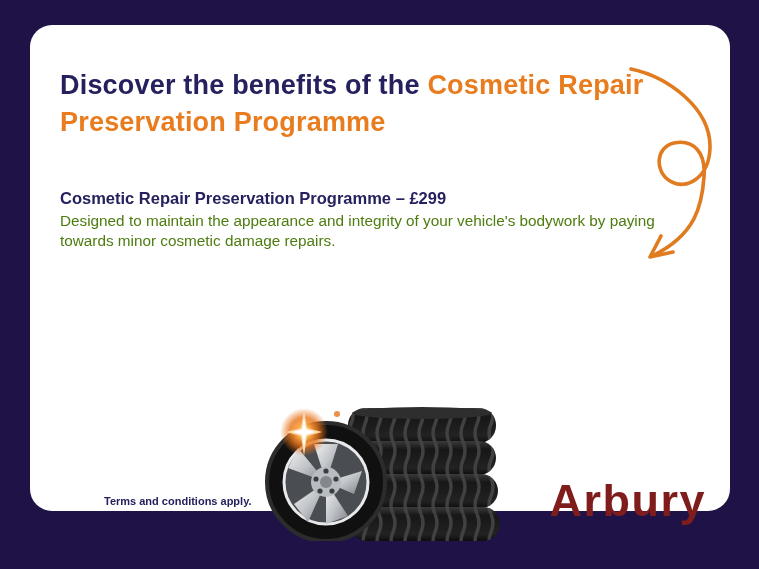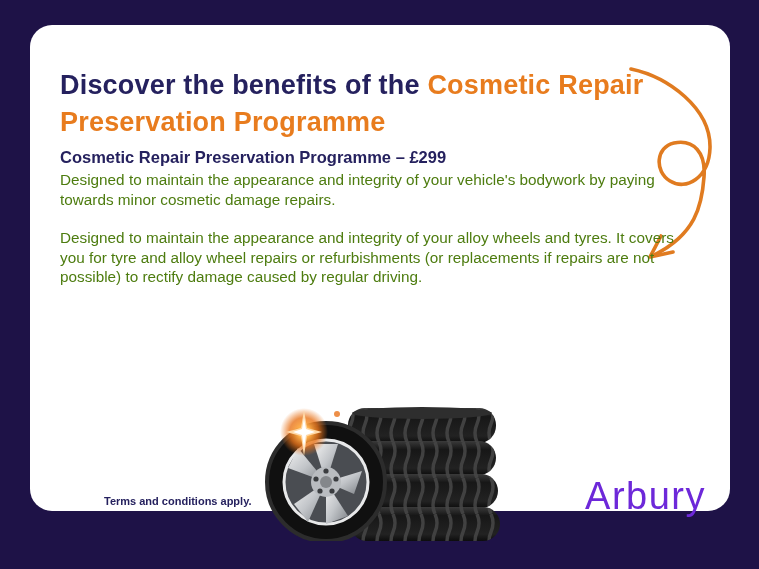--- a/index.html
+++ b/index.html
@@ -27,21 +27,21 @@
     line-height: 37px;
     letter-spacing: 0.2px;
     color: #25215e;
   }
   .title .hl { color: #e87c1e; }
   .sections {
     position: absolute;
     left: 30px; top: 122px;
     width: 632px;
   }
-  .section { margin-bottom: 19px; }
+  .section { margin-bottom: 19px; margin-top: 41px; }
   .section h3 {
     margin: 0 0 3px 0;
     font-size: 16.5px;
     line-height: 20px;
     color: #25215e;
     font-weight: bold;
   }
   .section p {
     margin: 0;
     font-size: 15.3px;
@@ -63,24 +63,24 @@
     position: absolute;
     left: 30px; top: 470px;
     font-size: 11px;
     font-weight: bold;
     color: #25215e;
     margin-left: 44px;
   }
   .brand {
     position: absolute;
     right: 24px; top: 450px;
-    font-size: 38px;
-    font-weight: normal;
+    font-size: 45px;
+    font-weight: bold;
     letter-spacing: 1.5px;
-    color: #6d28d9;
+    color: #7f1d1d;
   }
 </style>
 </head>
 <body>
 
 <div class="panel">
 
   <h1 class="title"><span>Discover the benefits of the </span><span class="hl">Cosmetic Repair Preservation Programme</span></h1>
 
   <div class="arrow-wrap">
@@ -89,21 +89,20 @@
       <path d="M43 183 L32 204 L55 199" fill="none" stroke="#e07b20" stroke-width="3.6" stroke-linecap="round" stroke-linejoin="round"></path>
     </svg>
   </div>
 
   <div class="sections">
     <div class="section">
       <h3>Cosmetic Repair Preservation Programme – £299</h3>
       <p>Designed to maintain the appearance and integrity of your vehicle's bodywork by paying towards minor cosmetic damage repairs.</p>
     </div>
     <div class="section">
-      <p>Designed to maintain the appearance and integrity of your alloy wheels and tyres. It covers you for tyre and alloy wheel repairs or refurbishments (or replacements if repairs are not possible) to rectify damage caused by regular driving.</p>
     </div>
     <div class="section">
     </div>
   </div>
 
   <div class="tyres-wrap">
     <svg width="242" height="135" viewBox="0 0 242 135">
       <defs>
         <linearGradient id="tyreSide" x1="0" y1="0" x2="0" y2="1">
           <stop offset="0" stop-color="#3a3a3a"></stop>

